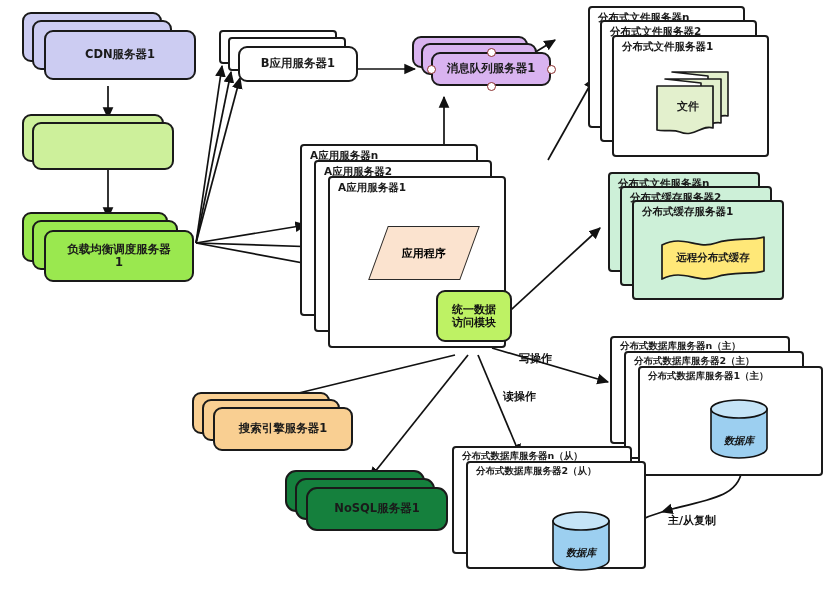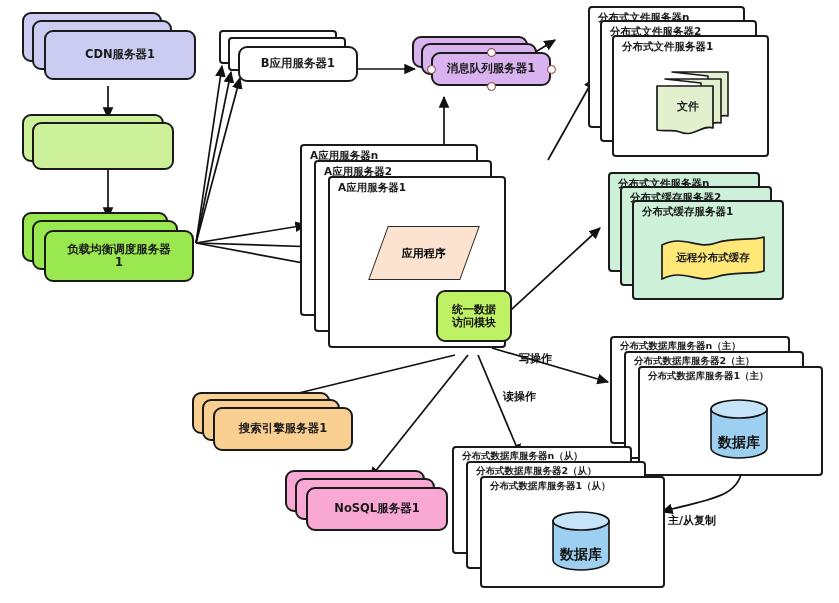--- a/index.html
+++ b/index.html
@@ -17,21 +17,21 @@
   .label-tl{align-items:flex-start;justify-content:flex-start;}
   .label-tl > span{padding:3px 0 0 8px;}
 
   .lav{background:#ccccf2;}
   .lgreen{background:#cdf09b;}
   .bgreen{background:#9ae84f;}
   .white{background:#ffffff;}
   .purple{background:#d9b3f0;}
   .mint{background:#cdf0d8;}
   .orange{background:#f9cf92;}
-  .pink{background:#f9a8d4;}
+  .pink{background:#15803d;border-radius:11px;}
 
   .txt{font-size:11.5px;}
   .txt-s{font-size:10.5px;}
   .txt-xs{font-size:9.5px;}
 
   
   .para{position:absolute;background:#fbe3cf;border:1.6px solid #2a2a2a;
         display:flex;align-items:center;justify-content:center;font-size:11px;font-weight:bold;
         transform:skewX(-20deg);}
   .para > span{transform:skewX(20deg);}
@@ -40,21 +40,21 @@
            font-size:11px;font-weight:bold;color:#1a1a1a;}
   .wavebox svg{position:absolute;left:0;top:0;}
   .wavebox span{position:relative;z-index:2;}
 
   .ybox{position:absolute;background:#bef264;border:2px solid #1a1a1a;border-radius:9px;
         display:flex;align-items:center;justify-content:center;text-align:center;
         font-size:11px;font-weight:bold;line-height:1.2;color:#111;}
 
   .cyl{position:absolute;}
   .cyl svg{position:absolute;left:0;top:0;}
-  .cyl span{position:absolute;width:100%;text-align:center;font-size:14px;font-weight:bold;color:#111;}
+  .cyl span{position:absolute;width:100%;text-align:center;font-size:10px;font-weight:bold;color:#111;font-style:italic;}
 
   .handle{position:absolute;width:7px;height:7px;border-radius:50%;
           background:#ffffff;border:1.4px solid #8b2f2f;z-index:40;}
 
   .edgelabel{position:absolute;font-size:11px;font-weight:bold;color:#111;white-space:nowrap;}
 </style>
 </head>
 <body>
 
 <div id="canvas">
@@ -246,23 +246,20 @@
     </div>
   </div>
 
   <div class="node" style="left:452px;top:446px;width:225px;height:150px;">
     <div class="card white sq label-tl txt-xs" style="left:0;top:0;width:180px;height:108px;">
       <span>分布式数据库服务器n（从）</span>
     </div>
     <div class="card white sq label-tl txt-xs" style="left:14px;top:15px;width:180px;height:108px;">
       <span>分布式数据库服务器2（从）</span>
     </div>
-    <div class="card white sq label-tl txt-xs" style="left:28px;top:30px;width:185px;height:112px;">
-      <span>分布式数据库服务器1（从）</span>
-    </div>
     <div class="cyl" style="left:98px;top:64px;width:62px;height:62px;">
       <svg width="62" height="62" viewBox="0 0 62 62">
         <path d="M3,11 L3,50 C3,56 17,60 31,60 C45,60 59,56 59,50 L59,11 Z" fill="#9ccff0" stroke="#111" stroke-width="1.6"></path>
         <ellipse cx="31" cy="11" rx="28" ry="9" fill="#c5e4f7" stroke="#111" stroke-width="1.6"></ellipse>
       </svg>
       <span style="top:36px;">数据库</span>
     </div>
   </div>
 
   <div class="edgelabel" style="left:519px;top:351px;">写操作</div>

